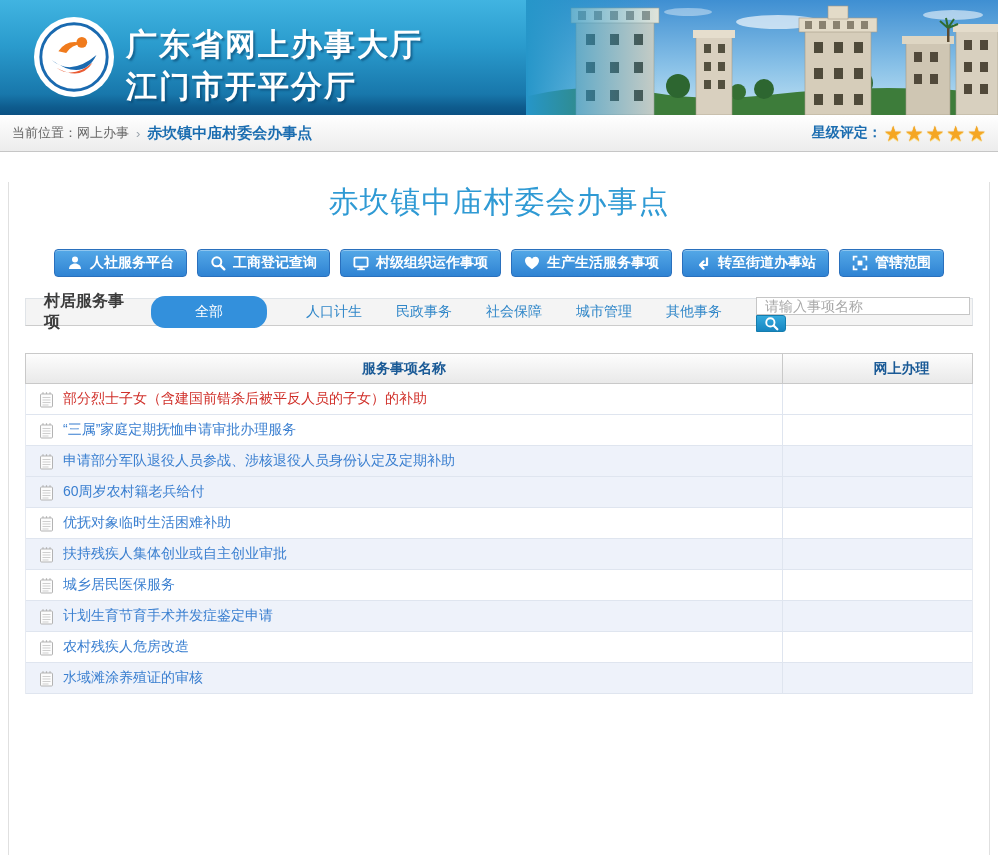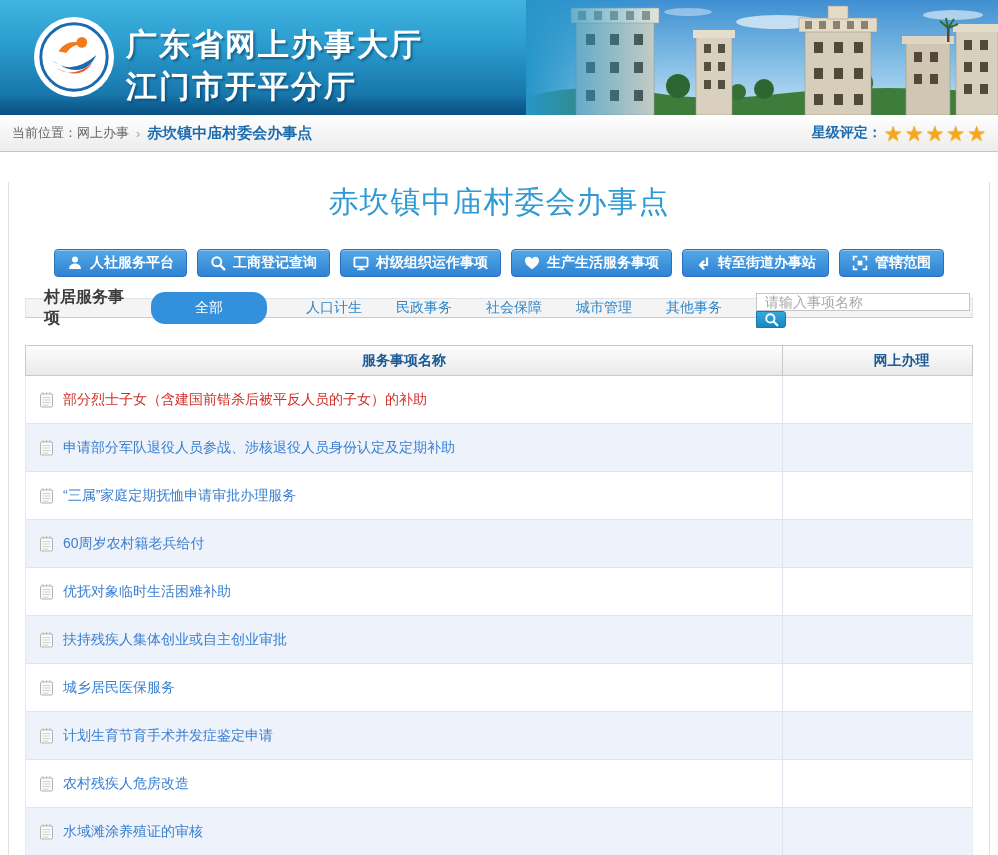--- a/index.html
+++ b/index.html
@@ -39,21 +39,21 @@
 
   
   .toolbar { margin-top:26px; display:flex; justify-content:center; gap:10px; }
   .tb-btn { display:flex; align-items:center; gap:7px; height:28px; padding:0 12px;
     background:linear-gradient(180deg,#54a8e7 0%,#2f83d3 100%);
     border:1px solid #2a70bd; border-radius:4px; color:#fff; font-size:14px;
     font-weight:bold; cursor:pointer; box-shadow:inset 0 1px 0 rgba(255,255,255,.35); white-space:nowrap; }
   .tb-btn svg { flex:0 0 auto; }
 
   
-  .filter-bar { margin-top:21px; height:20px; background:#f4f4f4;
+  .filter-bar { margin-top:21px; height:28px; background:#f4f4f4;
     border:1px solid #e0e4e8; border-bottom:1px solid #cccccc;
     display:flex; align-items:center; padding-left:18px; }
   .filter-label { font-size:16px; font-weight:bold; color:#3c3c3c; margin-right:26px; }
   .tab { font-size:14px; color:#2f86c8; margin-right:34px; cursor:pointer; white-space:nowrap; }
   .tab.active { background:var(--accent-blue,#3390dc); color:#fff; border-radius:14px;
     padding:7px 44px; margin-right:39px; }
   .search-group { margin-left:auto; margin-right:2px; display:flex; height:30px;flex-direction:column; }
   .search-input { width:214px; height:30px; border:1px solid #c6c6c6; padding:0 8px;
     font-size:14px; color:#333; outline:none; font-family:inherit; }
   .search-input::placeholder { color:#a9a9a9; }
@@ -63,21 +63,21 @@
 
   
   .table { margin-top:27px; }
   .t-header { display:flex; height:31px; align-items:stretch;
     background:linear-gradient(180deg,#fdfdfd,#e9e9e9); border:1px solid #c9c9c9;
     font-size:14px; font-weight:bold; color:var(--header-text,#1a5a96); }
   .t-header .hcol1 { flex:1; display:flex; align-items:center; justify-content:center; }
   .t-header .hcol2 { width:190px; border-left:1px solid #c9c9c9; display:flex;
     align-items:center; justify-content:center;padding-left:48px; }
   .t-body { border-left:1px solid #e6eaf1; border-right:1px solid #e6eaf1; }
-  .t-row { display:flex; height:48px; align-items:stretch; border-bottom:1px solid #dfe5ef; background:#fff; }
+  .t-row { display:flex; height:31px; align-items:stretch; border-bottom:1px solid #dfe5ef; background:#fff; }
   .t-row.alt { background:#eef2fa; }
   .name-cell { flex:1; display:flex; align-items:center; padding-left:13px; gap:9px; }
   .online-cell { width:190px; border-left:1px solid #dfe5ef; }
   .service-link { font-size:14px; color:var(--link-blue,#3a7fd0); text-decoration:none; cursor:pointer; }
   .service-link.red { color:var(--link-red,#d0302a); }
   .doc-icon { display:flex; }
 </style>
 </head>
 <body>
 
@@ -301,168 +301,168 @@
           <line x1="3.5" y1="11.5" x2="11.5" y2="11.5" stroke="#cfcfcf" stroke-width="1"></line>
           <line x1="3.5" y1="14" x2="9.5" y2="14" stroke="#cfcfcf" stroke-width="1"></line>
           <path d="M4 3 V1.2 M7.5 3 V1.2 M11 3 V1.2" stroke="#b3b3b3" stroke-width="1.2"></path>
         </svg>
       </span>
       <a class="service-link red">部分烈士子女（含建国前错杀后被平反人员的子女）的补助</a>
     </div>
     <div class="online-cell"></div>
   </div>
 
+  <div class="t-row">
+    <div class="name-cell">
+      <span class="doc-icon">
+        <svg width="15" height="17" viewBox="0 0 15 17">
+          <rect x="1.5" y="3" width="12" height="13" rx="1" fill="#fcfcfc" stroke="#b3b3b3" stroke-width="1"></rect>
+          <line x1="3.5" y1="6.5" x2="11.5" y2="6.5" stroke="#cfcfcf" stroke-width="1"></line>
+          <line x1="3.5" y1="9" x2="11.5" y2="9" stroke="#cfcfcf" stroke-width="1"></line>
+          <line x1="3.5" y1="11.5" x2="11.5" y2="11.5" stroke="#cfcfcf" stroke-width="1"></line>
+          <line x1="3.5" y1="14" x2="9.5" y2="14" stroke="#cfcfcf" stroke-width="1"></line>
+          <path d="M4 3 V1.2 M7.5 3 V1.2 M11 3 V1.2" stroke="#b3b3b3" stroke-width="1.2"></path>
+        </svg>
+      </span>
+      <a class="service-link">“三属”家庭定期抚恤申请审批办理服务</a>
+    </div>
+    <div class="online-cell"></div>
+  </div>
+
   <div class="t-row alt">
     <div class="name-cell">
       <span class="doc-icon">
         <svg width="15" height="17" viewBox="0 0 15 17">
           <rect x="1.5" y="3" width="12" height="13" rx="1" fill="#fcfcfc" stroke="#b3b3b3" stroke-width="1"></rect>
           <line x1="3.5" y1="6.5" x2="11.5" y2="6.5" stroke="#cfcfcf" stroke-width="1"></line>
           <line x1="3.5" y1="9" x2="11.5" y2="9" stroke="#cfcfcf" stroke-width="1"></line>
           <line x1="3.5" y1="11.5" x2="11.5" y2="11.5" stroke="#cfcfcf" stroke-width="1"></line>
           <line x1="3.5" y1="14" x2="9.5" y2="14" stroke="#cfcfcf" stroke-width="1"></line>
           <path d="M4 3 V1.2 M7.5 3 V1.2 M11 3 V1.2" stroke="#b3b3b3" stroke-width="1.2"></path>
         </svg>
       </span>
       <a class="service-link">申请部分军队退役人员参战、涉核退役人员身份认定及定期补助</a>
     </div>
     <div class="online-cell"></div>
   </div>
 
+  <div class="t-row alt">
+    <div class="name-cell">
+      <span class="doc-icon">
+        <svg width="15" height="17" viewBox="0 0 15 17">
+          <rect x="1.5" y="3" width="12" height="13" rx="1" fill="#fcfcfc" stroke="#b3b3b3" stroke-width="1"></rect>
+          <line x1="3.5" y1="6.5" x2="11.5" y2="6.5" stroke="#cfcfcf" stroke-width="1"></line>
+          <line x1="3.5" y1="9" x2="11.5" y2="9" stroke="#cfcfcf" stroke-width="1"></line>
+          <line x1="3.5" y1="11.5" x2="11.5" y2="11.5" stroke="#cfcfcf" stroke-width="1"></line>
+          <line x1="3.5" y1="14" x2="9.5" y2="14" stroke="#cfcfcf" stroke-width="1"></line>
+          <path d="M4 3 V1.2 M7.5 3 V1.2 M11 3 V1.2" stroke="#b3b3b3" stroke-width="1.2"></path>
+        </svg>
+      </span>
+      <a class="service-link">60周岁农村籍老兵给付</a>
+    </div>
+    <div class="online-cell"></div>
+  </div>
+
   <div class="t-row">
     <div class="name-cell">
       <span class="doc-icon">
         <svg width="15" height="17" viewBox="0 0 15 17">
           <rect x="1.5" y="3" width="12" height="13" rx="1" fill="#fcfcfc" stroke="#b3b3b3" stroke-width="1"></rect>
           <line x1="3.5" y1="6.5" x2="11.5" y2="6.5" stroke="#cfcfcf" stroke-width="1"></line>
           <line x1="3.5" y1="9" x2="11.5" y2="9" stroke="#cfcfcf" stroke-width="1"></line>
           <line x1="3.5" y1="11.5" x2="11.5" y2="11.5" stroke="#cfcfcf" stroke-width="1"></line>
           <line x1="3.5" y1="14" x2="9.5" y2="14" stroke="#cfcfcf" stroke-width="1"></line>
           <path d="M4 3 V1.2 M7.5 3 V1.2 M11 3 V1.2" stroke="#b3b3b3" stroke-width="1.2"></path>
         </svg>
       </span>
-      <a class="service-link">“三属”家庭定期抚恤申请审批办理服务</a>
+      <a class="service-link">优抚对象临时生活困难补助</a>
     </div>
     <div class="online-cell"></div>
   </div>
 
   <div class="t-row alt">
     <div class="name-cell">
       <span class="doc-icon">
         <svg width="15" height="17" viewBox="0 0 15 17">
           <rect x="1.5" y="3" width="12" height="13" rx="1" fill="#fcfcfc" stroke="#b3b3b3" stroke-width="1"></rect>
           <line x1="3.5" y1="6.5" x2="11.5" y2="6.5" stroke="#cfcfcf" stroke-width="1"></line>
           <line x1="3.5" y1="9" x2="11.5" y2="9" stroke="#cfcfcf" stroke-width="1"></line>
           <line x1="3.5" y1="11.5" x2="11.5" y2="11.5" stroke="#cfcfcf" stroke-width="1"></line>
           <line x1="3.5" y1="14" x2="9.5" y2="14" stroke="#cfcfcf" stroke-width="1"></line>
           <path d="M4 3 V1.2 M7.5 3 V1.2 M11 3 V1.2" stroke="#b3b3b3" stroke-width="1.2"></path>
         </svg>
       </span>
-      <a class="service-link">60周岁农村籍老兵给付</a>
+      <a class="service-link">扶持残疾人集体创业或自主创业审批</a>
     </div>
     <div class="online-cell"></div>
   </div>
 
   <div class="t-row">
     <div class="name-cell">
       <span class="doc-icon">
         <svg width="15" height="17" viewBox="0 0 15 17">
           <rect x="1.5" y="3" width="12" height="13" rx="1" fill="#fcfcfc" stroke="#b3b3b3" stroke-width="1"></rect>
           <line x1="3.5" y1="6.5" x2="11.5" y2="6.5" stroke="#cfcfcf" stroke-width="1"></line>
           <line x1="3.5" y1="9" x2="11.5" y2="9" stroke="#cfcfcf" stroke-width="1"></line>
           <line x1="3.5" y1="11.5" x2="11.5" y2="11.5" stroke="#cfcfcf" stroke-width="1"></line>
           <line x1="3.5" y1="14" x2="9.5" y2="14" stroke="#cfcfcf" stroke-width="1"></line>
           <path d="M4 3 V1.2 M7.5 3 V1.2 M11 3 V1.2" stroke="#b3b3b3" stroke-width="1.2"></path>
         </svg>
       </span>
-      <a class="service-link">优抚对象临时生活困难补助</a>
+      <a class="service-link">城乡居民医保服务</a>
     </div>
     <div class="online-cell"></div>
   </div>
 
   <div class="t-row alt">
     <div class="name-cell">
       <span class="doc-icon">
         <svg width="15" height="17" viewBox="0 0 15 17">
           <rect x="1.5" y="3" width="12" height="13" rx="1" fill="#fcfcfc" stroke="#b3b3b3" stroke-width="1"></rect>
           <line x1="3.5" y1="6.5" x2="11.5" y2="6.5" stroke="#cfcfcf" stroke-width="1"></line>
           <line x1="3.5" y1="9" x2="11.5" y2="9" stroke="#cfcfcf" stroke-width="1"></line>
           <line x1="3.5" y1="11.5" x2="11.5" y2="11.5" stroke="#cfcfcf" stroke-width="1"></line>
           <line x1="3.5" y1="14" x2="9.5" y2="14" stroke="#cfcfcf" stroke-width="1"></line>
           <path d="M4 3 V1.2 M7.5 3 V1.2 M11 3 V1.2" stroke="#b3b3b3" stroke-width="1.2"></path>
         </svg>
       </span>
-      <a class="service-link">扶持残疾人集体创业或自主创业审批</a>
+      <a class="service-link">计划生育节育手术并发症鉴定申请</a>
     </div>
     <div class="online-cell"></div>
   </div>
 
   <div class="t-row">
     <div class="name-cell">
       <span class="doc-icon">
         <svg width="15" height="17" viewBox="0 0 15 17">
           <rect x="1.5" y="3" width="12" height="13" rx="1" fill="#fcfcfc" stroke="#b3b3b3" stroke-width="1"></rect>
           <line x1="3.5" y1="6.5" x2="11.5" y2="6.5" stroke="#cfcfcf" stroke-width="1"></line>
           <line x1="3.5" y1="9" x2="11.5" y2="9" stroke="#cfcfcf" stroke-width="1"></line>
           <line x1="3.5" y1="11.5" x2="11.5" y2="11.5" stroke="#cfcfcf" stroke-width="1"></line>
           <line x1="3.5" y1="14" x2="9.5" y2="14" stroke="#cfcfcf" stroke-width="1"></line>
           <path d="M4 3 V1.2 M7.5 3 V1.2 M11 3 V1.2" stroke="#b3b3b3" stroke-width="1.2"></path>
         </svg>
       </span>
-      <a class="service-link">城乡居民医保服务</a>
+      <a class="service-link">农村残疾人危房改造</a>
     </div>
     <div class="online-cell"></div>
   </div>
 
   <div class="t-row alt">
     <div class="name-cell">
       <span class="doc-icon">
         <svg width="15" height="17" viewBox="0 0 15 17">
           <rect x="1.5" y="3" width="12" height="13" rx="1" fill="#fcfcfc" stroke="#b3b3b3" stroke-width="1"></rect>
           <line x1="3.5" y1="6.5" x2="11.5" y2="6.5" stroke="#cfcfcf" stroke-width="1"></line>
           <line x1="3.5" y1="9" x2="11.5" y2="9" stroke="#cfcfcf" stroke-width="1"></line>
           <line x1="3.5" y1="11.5" x2="11.5" y2="11.5" stroke="#cfcfcf" stroke-width="1"></line>
           <line x1="3.5" y1="14" x2="9.5" y2="14" stroke="#cfcfcf" stroke-width="1"></line>
           <path d="M4 3 V1.2 M7.5 3 V1.2 M11 3 V1.2" stroke="#b3b3b3" stroke-width="1.2"></path>
         </svg>
       </span>
-      <a class="service-link">计划生育节育手术并发症鉴定申请</a>
-    </div>
-    <div class="online-cell"></div>
-  </div>
-
-  <div class="t-row">
-    <div class="name-cell">
-      <span class="doc-icon">
-        <svg width="15" height="17" viewBox="0 0 15 17">
-          <rect x="1.5" y="3" width="12" height="13" rx="1" fill="#fcfcfc" stroke="#b3b3b3" stroke-width="1"></rect>
-          <line x1="3.5" y1="6.5" x2="11.5" y2="6.5" stroke="#cfcfcf" stroke-width="1"></line>
-          <line x1="3.5" y1="9" x2="11.5" y2="9" stroke="#cfcfcf" stroke-width="1"></line>
-          <line x1="3.5" y1="11.5" x2="11.5" y2="11.5" stroke="#cfcfcf" stroke-width="1"></line>
-          <line x1="3.5" y1="14" x2="9.5" y2="14" stroke="#cfcfcf" stroke-width="1"></line>
-          <path d="M4 3 V1.2 M7.5 3 V1.2 M11 3 V1.2" stroke="#b3b3b3" stroke-width="1.2"></path>
-        </svg>
-      </span>
-      <a class="service-link">农村残疾人危房改造</a>
-    </div>
-    <div class="online-cell"></div>
-  </div>
-
-  <div class="t-row alt">
-    <div class="name-cell">
-      <span class="doc-icon">
-        <svg width="15" height="17" viewBox="0 0 15 17">
-          <rect x="1.5" y="3" width="12" height="13" rx="1" fill="#fcfcfc" stroke="#b3b3b3" stroke-width="1"></rect>
-          <line x1="3.5" y1="6.5" x2="11.5" y2="6.5" stroke="#cfcfcf" stroke-width="1"></line>
-          <line x1="3.5" y1="9" x2="11.5" y2="9" stroke="#cfcfcf" stroke-width="1"></line>
-          <line x1="3.5" y1="11.5" x2="11.5" y2="11.5" stroke="#cfcfcf" stroke-width="1"></line>
-          <line x1="3.5" y1="14" x2="9.5" y2="14" stroke="#cfcfcf" stroke-width="1"></line>
-          <path d="M4 3 V1.2 M7.5 3 V1.2 M11 3 V1.2" stroke="#b3b3b3" stroke-width="1.2"></path>
-        </svg>
-      </span>
       <a class="service-link">水域滩涂养殖证的审核</a>
     </div>
     <div class="online-cell"></div>
   </div>
 </div>
   </div>
 
 </div>
 
 </body></html>

